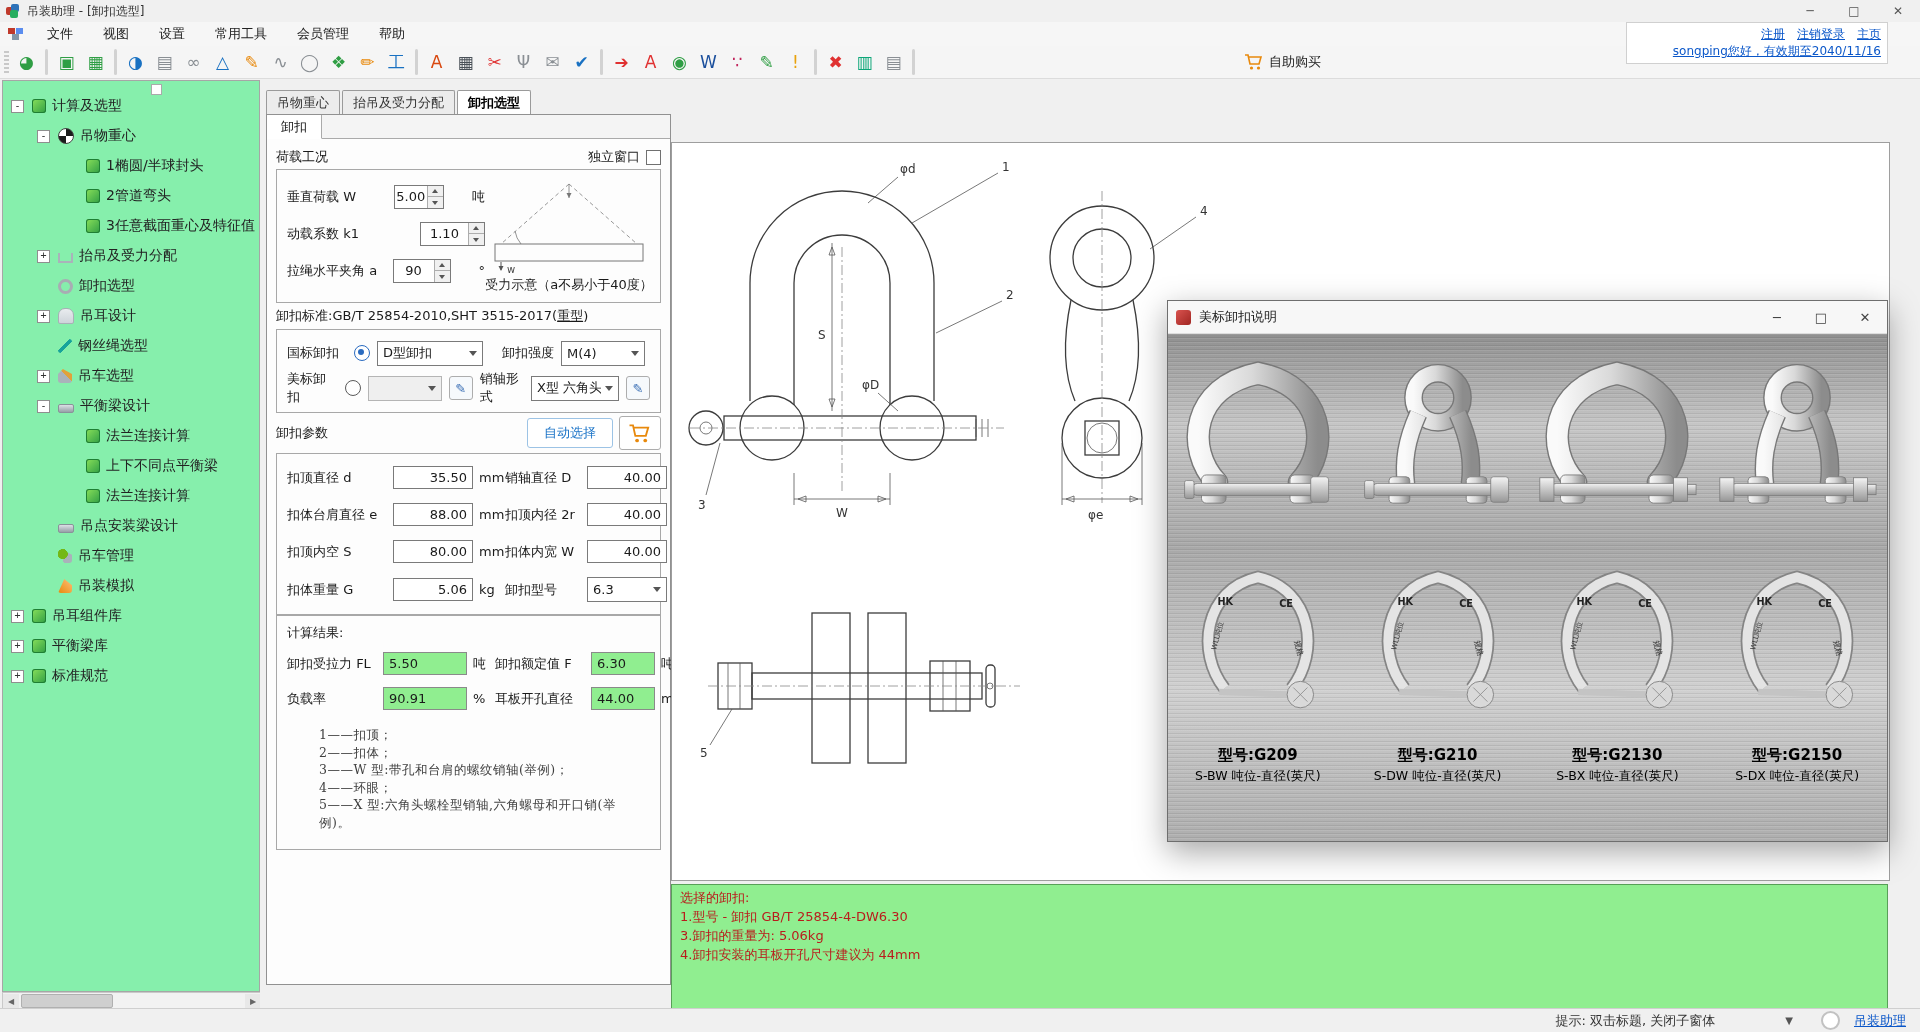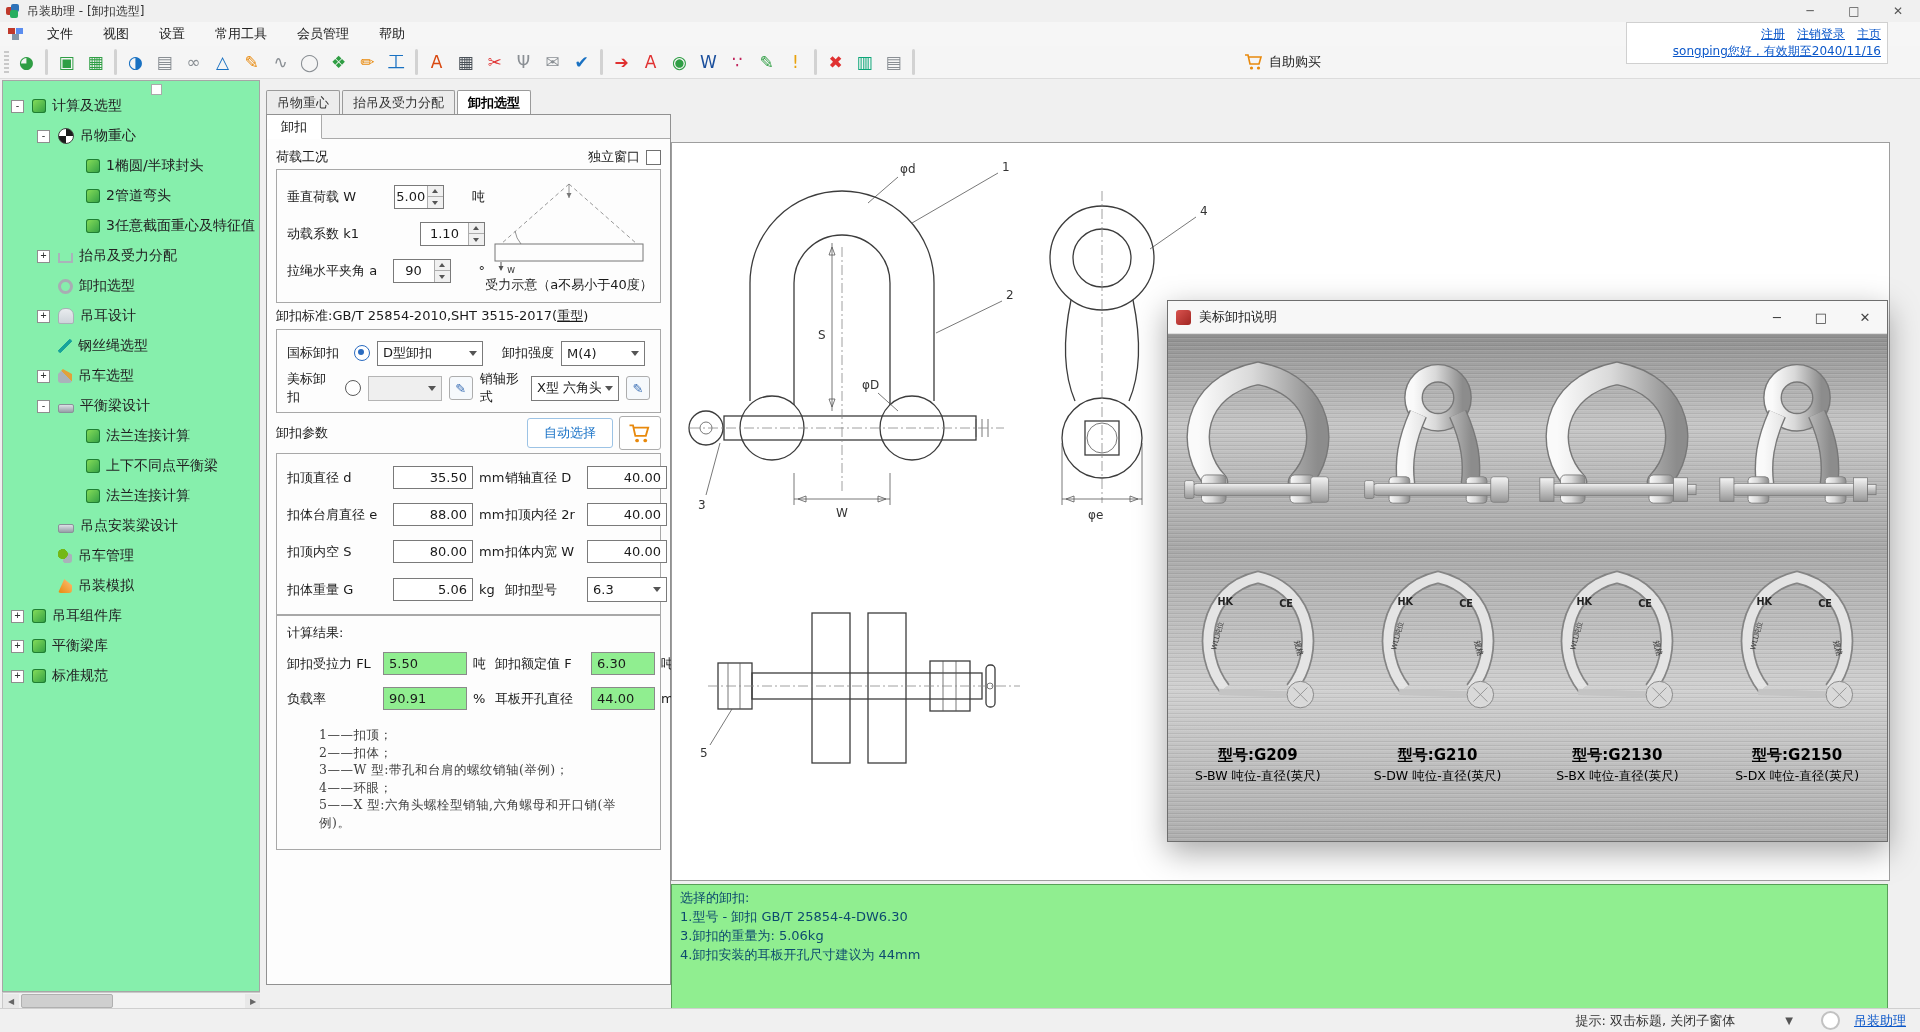--- a/index.html
+++ b/index.html
@@ -110,39 +110,39 @@
           font-size:12.5px;line-height:17.5px;color:#3f3f3f;letter-spacing:.5px;}
   
   .canvas{left:671px;top:142px;width:1217px;height:737px;background:#fff;border:1px solid #9e9e9e;}
   .canvas svg{display:block;}
   .dline{stroke:#3c3c3c;stroke-width:1.3;fill:none;}
   .dthin{stroke:#555;stroke-width:.8;fill:none;}
   .dcl{stroke:#888;stroke-width:.8;fill:none;stroke-dasharray:10 3 2 3;}
   .dtxt{font-size:12px;fill:#333;font-family:"DejaVu Sans",sans-serif;}
   
   .msgbox{left:671px;top:884px;width:1217px;height:132px;background:#90EE90;border:1px solid #58a058;
-          padding:3px 8px;font-size:13px;line-height:19px;color:#0c4a6e;box-sizing:border-box;}
+          padding:3px 8px;font-size:13px;line-height:19px;color:#b91c1c;box-sizing:border-box;}
   
   .floatwin{left:1167px;top:300px;width:719px;height:540px;background:#fff;border:1px solid #6e6e6e;
             box-shadow:0 10px 30px rgba(0,0,0,.35);z-index:10;display:flex;flex-direction:column;}
   .fwtitle{height:32px;background:#f7f7f7;display:flex;align-items:center;font-size:13px;border-bottom:1px solid #ddd;}
   .fwicon{width:15px;height:15px;margin:0 8px;border-radius:3px;background:linear-gradient(135deg,#d9534f,#a02622);flex:none;}
   .fwctrls{margin-left:auto;display:flex;}
   .fwctrl{width:44px;height:31px;display:flex;align-items:center;justify-content:center;color:#444;font-size:13px;}
   .fwbody{flex:1;display:grid;grid-template-columns:repeat(4,1fr);
     background:
       repeating-linear-gradient(180deg,rgba(255,255,255,.10) 0 1px,rgba(0,0,0,0) 1px 3px,rgba(0,0,0,.07) 3px 4px),
       linear-gradient(180deg,#8f8f8f 0%,#c6c6c6 18%,#a8a8a8 42%,#d0d0d0 70%,#aeaeae 100%);}
   .fwcol{display:flex;flex-direction:column;align-items:center;padding-top:0;}
   .fwmodel{font-size:15px;font-weight:bold;color:#000;margin-top:2px;white-space:nowrap;}
   .fwspec{font-size:12.5px;color:#000;margin-top:3px;white-space:nowrap;}
   
   .statusbar{left:0;top:1008px;width:1920px;height:24px;background:#f0f0f0;border-top:1px solid #cfcfcf;
              display:flex;align-items:center;justify-content:flex-end;font-size:13px;color:#333;padding-right:14px;box-sizing:border-box;}
-  .sbtip{margin-right:50px;}
+  .sbtip{margin-right:70px;}
   .sbdrop{margin-right:28px;font-size:10px;color:#555;}
   .sbring{width:15px;height:15px;border:2px solid #c2c2c2;border-radius:50%;background:#fff;margin-right:14px;}
   .sblink{color:#0b57c9;text-decoration:underline;}
   .splitter{left:260px;top:80px;width:6px;height:928px;background:#f0f0f0;}
   .splitgrip{left:151px;top:84px;width:9px;height:9px;background:#fff;border:1px solid #aaa;}
 </style>
 </head>
 <body>
 
 <svg width="0" height="0" style="position:absolute" aria-hidden="true">

